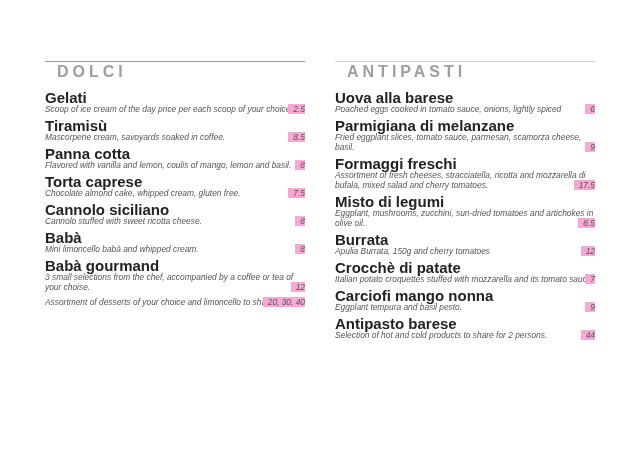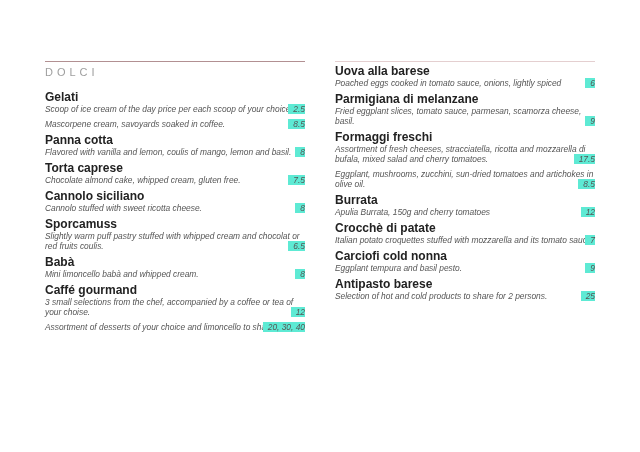--- a/index.html
+++ b/index.html
@@ -24,34 +24,34 @@
     width: 260px;
     flex: 0 0 260px;
   }
   .rule {
     height: 1px;
     margin-bottom: 3px;
   }
   .rule-dolci { background: #b29092; }
   .rule-antipasti { background: #e4cfd0; }
   .section-title {
-    font-size: 11px;
+    font-size: 16px;
     line-height: 14px;
-    font-weight: normal;
+    font-weight: bold;
     letter-spacing: 4px;
     color: #9e9e9e;
-    margin: 0 0 12px 0;
+    margin: 0 0 12px 12px;
     text-transform: uppercase;
   }
   .item {
     position: relative;
     margin-bottom: 5px;
   }
   .item-name {
-    font-size: 12px;
+    font-size: 15px;
     line-height: 13px;
     font-weight: bold;
     color: #222222;
   }
   .desc-row {
     position: relative;
   }
   .item-desc {
     font-size: 8.4px;
     line-height: 10px;
@@ -59,21 +59,21 @@
     color: #555555;
   }
   .item-price {
     position: absolute;
     right: 0;
     bottom: 0;
     font-size: 8.4px;
     line-height: 10px;
     font-style: italic;
     color: #555555;
-    background: #5eead4;
+    background: #f9a8d4;
     padding-left: 5px;
     white-space: nowrap;
   }
 </style>
 </head>
 <body>
 
 <div class="menu">
 
   <div class="column">
@@ -82,20 +82,21 @@
 
     <div class="item">
       <div class="item-name">Gelati</div>
       <div class="desc-row">
         <div class="item-desc">Scoop of ice cream of the day price per each scoop of your choice</div>
         <div class="item-price">2.5</div>
       </div>
     </div>
 
     <div class="item">
+      <div class="item-name">Tiramisù</div>
       <div class="desc-row">
         <div class="item-desc">Mascorpene cream, savoyards soaked in coffee.</div>
         <div class="item-price">8.5</div>
       </div>
     </div>
 
     <div class="item">
       <div class="item-name">Panna cotta</div>
       <div class="desc-row">
         <div class="item-desc">Flavored with vanilla and lemon, coulis of mango, lemon and basil.</div>
@@ -112,54 +113,48 @@
     </div>
 
     <div class="item">
       <div class="item-name">Cannolo siciliano</div>
       <div class="desc-row">
         <div class="item-desc">Cannolo stuffed with sweet ricotta cheese.</div>
         <div class="item-price">8</div>
       </div>
     </div>
 
-    <div class="item">
-      <div class="item-name">Sporcamuss</div>
-      <div class="desc-row">
-        <div class="item-desc">Slightly warm puff pastry stuffed with whipped cream and chocolat or red fruits coulis.</div>
-        <div class="item-price">6.5</div>
-      </div>
-    </div>
 
     <div class="item">
       <div class="item-name">Babà</div>
       <div class="desc-row">
         <div class="item-desc">Mini limoncello babà and whipped cream.</div>
         <div class="item-price">8</div>
       </div>
     </div>
 
     <div class="item">
-      <div class="item-name">Caffé gourmand</div>
+      <div class="item-name">Babà gourmand</div>
       <div class="desc-row">
         <div class="item-desc">3 small selections from the chef, accompanied by a coffee or tea of your choise.</div>
         <div class="item-price">12</div>
       </div>
     </div>
 
     <div class="item">
       <div class="desc-row">
         <div class="item-desc">Assortment of desserts of your choice and limoncello to share (2,3,4..)</div>
         <div class="item-price">20, 30, 40</div>
       </div>
     </div>
   </div>
 
   <div class="column">
     <div class="rule rule-antipasti"></div>
+    <h2 class="section-title">ANTIPASTI</h2>
 
     <div class="item">
       <div class="item-name">Uova alla barese</div>
       <div class="desc-row">
         <div class="item-desc">Poached eggs cooked in tomato sauce, onions, lightly spiced</div>
         <div class="item-price">6</div>
       </div>
     </div>
 
     <div class="item">
@@ -172,20 +167,21 @@
 
     <div class="item">
       <div class="item-name">Formaggi freschi</div>
       <div class="desc-row">
         <div class="item-desc">Assortment of fresh cheeses, stracciatella, ricotta and mozzarella di bufala, mixed salad and cherry tomatoes.</div>
         <div class="item-price">17.5</div>
       </div>
     </div>
 
     <div class="item">
+      <div class="item-name">Misto di legumi</div>
       <div class="desc-row">
         <div class="item-desc">Eggplant, mushrooms, zucchini, sun-dried tomatoes and artichokes in olive oil.</div>
         <div class="item-price">8.5</div>
       </div>
     </div>
 
     <div class="item">
       <div class="item-name">Burrata</div>
       <div class="desc-row">
         <div class="item-desc">Apulia Burrata, 150g and cherry tomatoes</div>
@@ -195,29 +191,29 @@
 
     <div class="item">
       <div class="item-name">Crocchè di patate</div>
       <div class="desc-row">
         <div class="item-desc">Italian potato croquettes stuffed with mozzarella and its tomato sauce.</div>
         <div class="item-price">7</div>
       </div>
     </div>
 
     <div class="item">
-      <div class="item-name">Carciofi cold nonna</div>
+      <div class="item-name">Carciofi mango nonna</div>
       <div class="desc-row">
         <div class="item-desc">Eggplant tempura and basil pesto.</div>
         <div class="item-price">9</div>
       </div>
     </div>
 
     <div class="item">
       <div class="item-name">Antipasto barese</div>
       <div class="desc-row">
         <div class="item-desc">Selection of hot and cold products to share for 2 persons.</div>
-        <div class="item-price">25</div>
+        <div class="item-price">44</div>
       </div>
     </div>
   </div>
 
 </div>
 
 </body></html>

